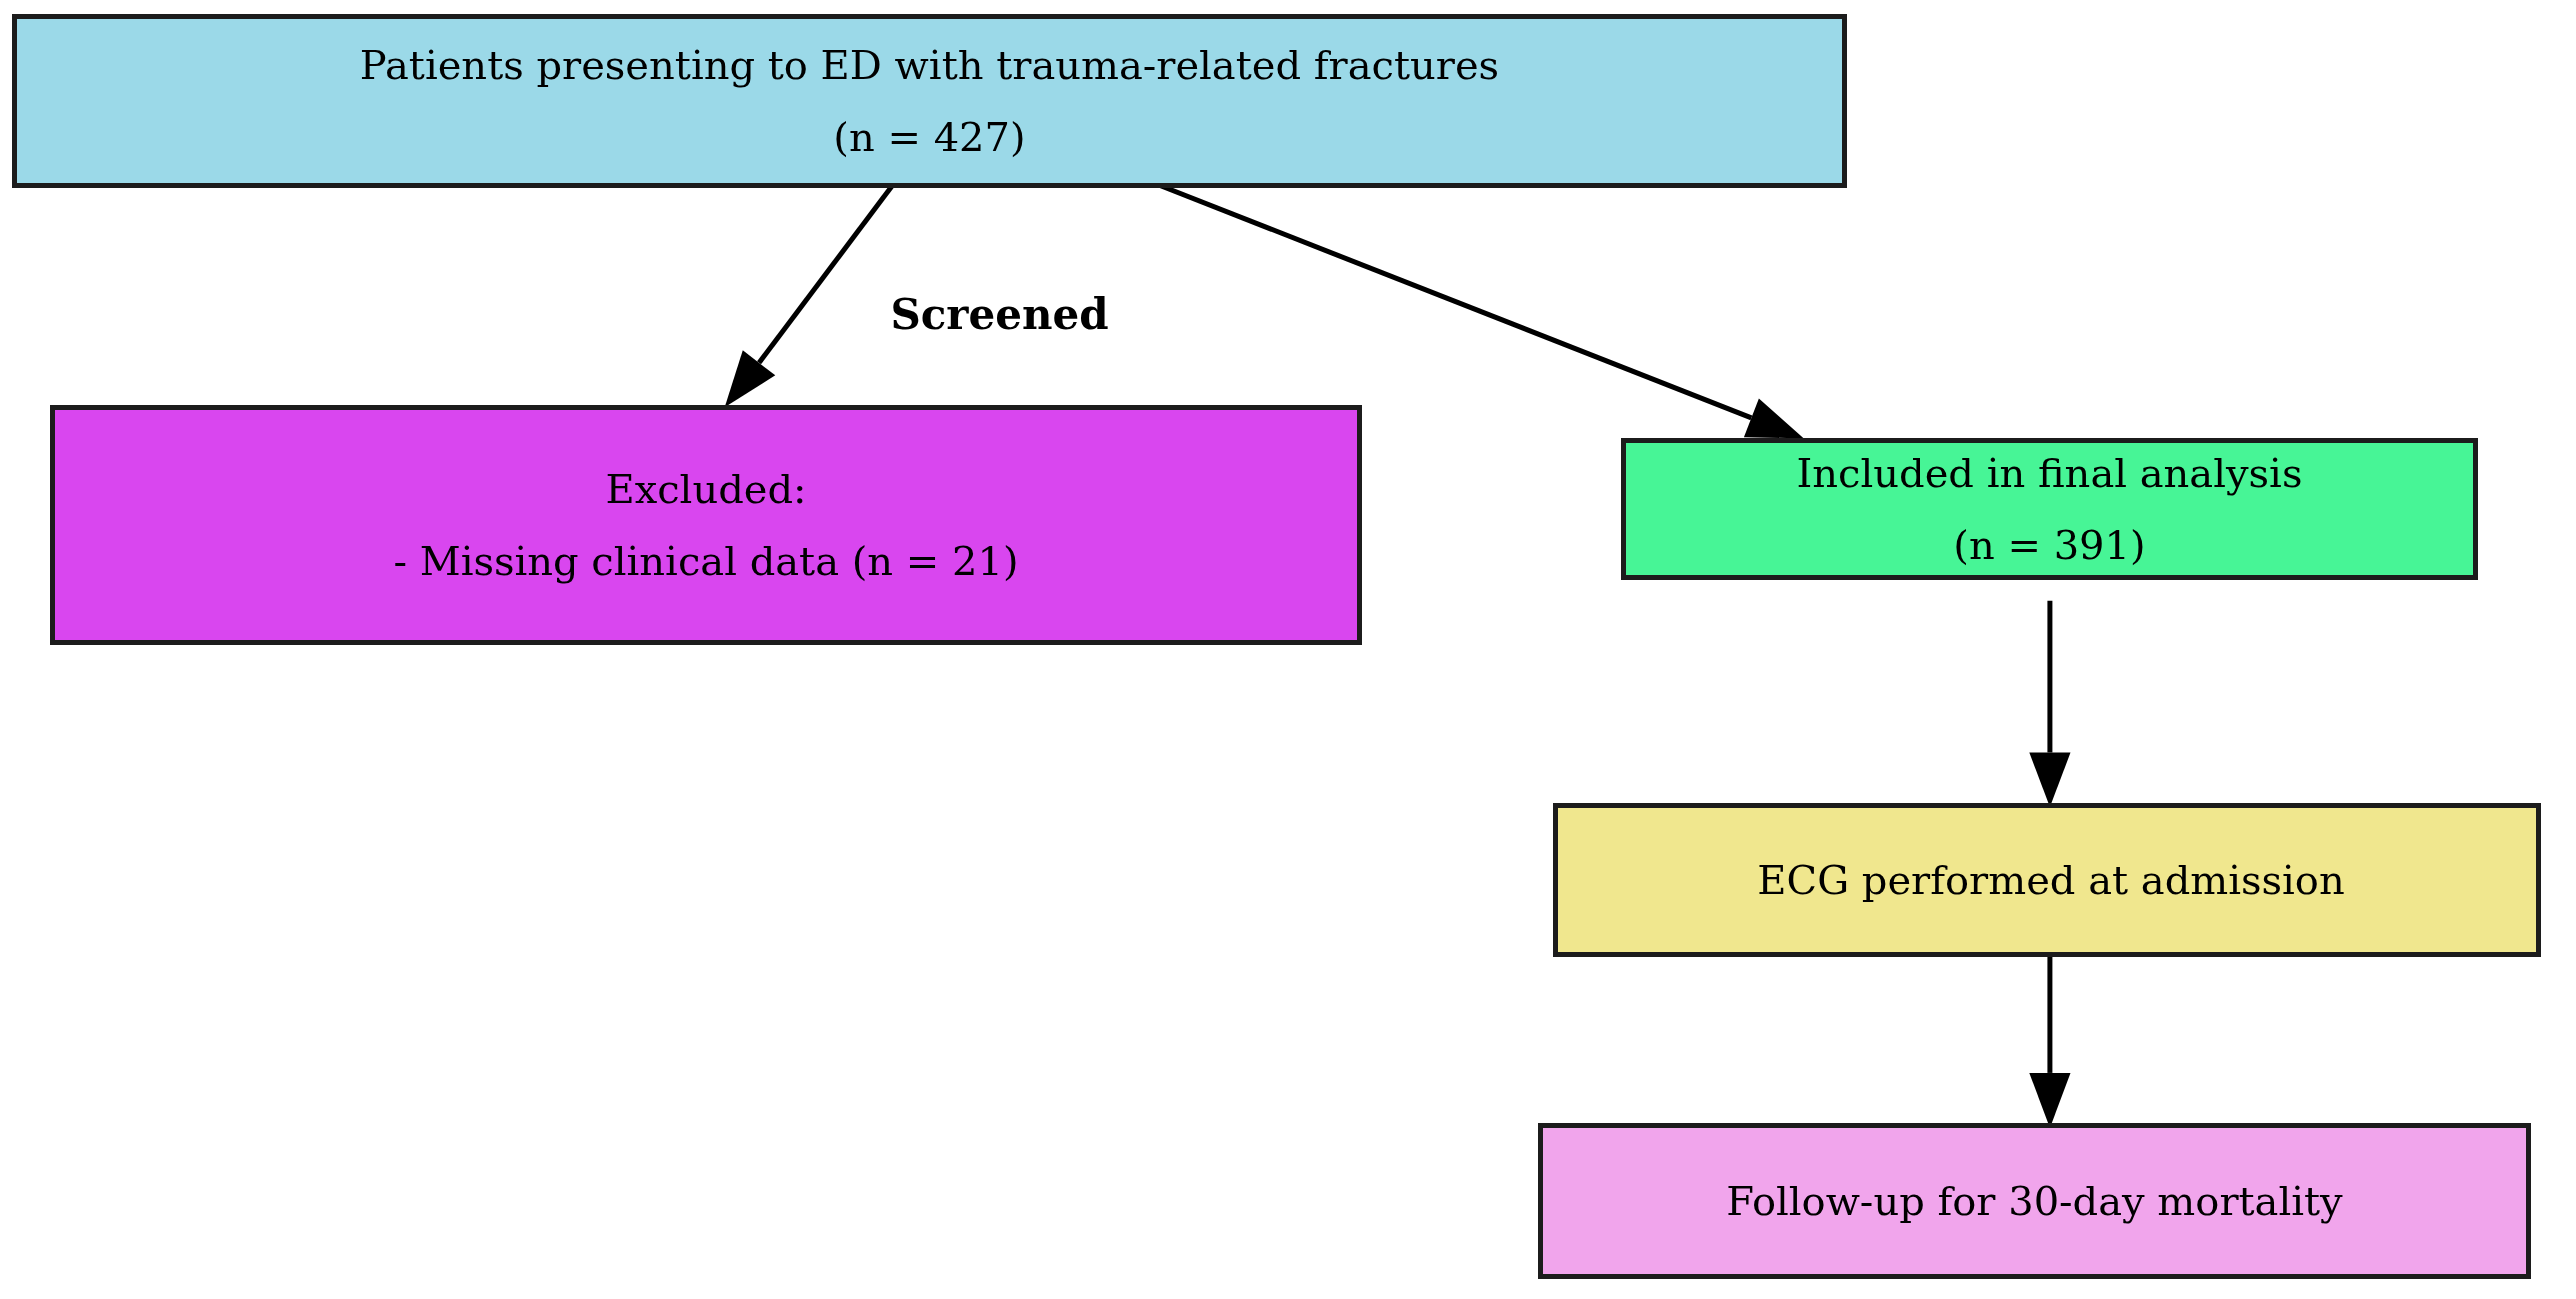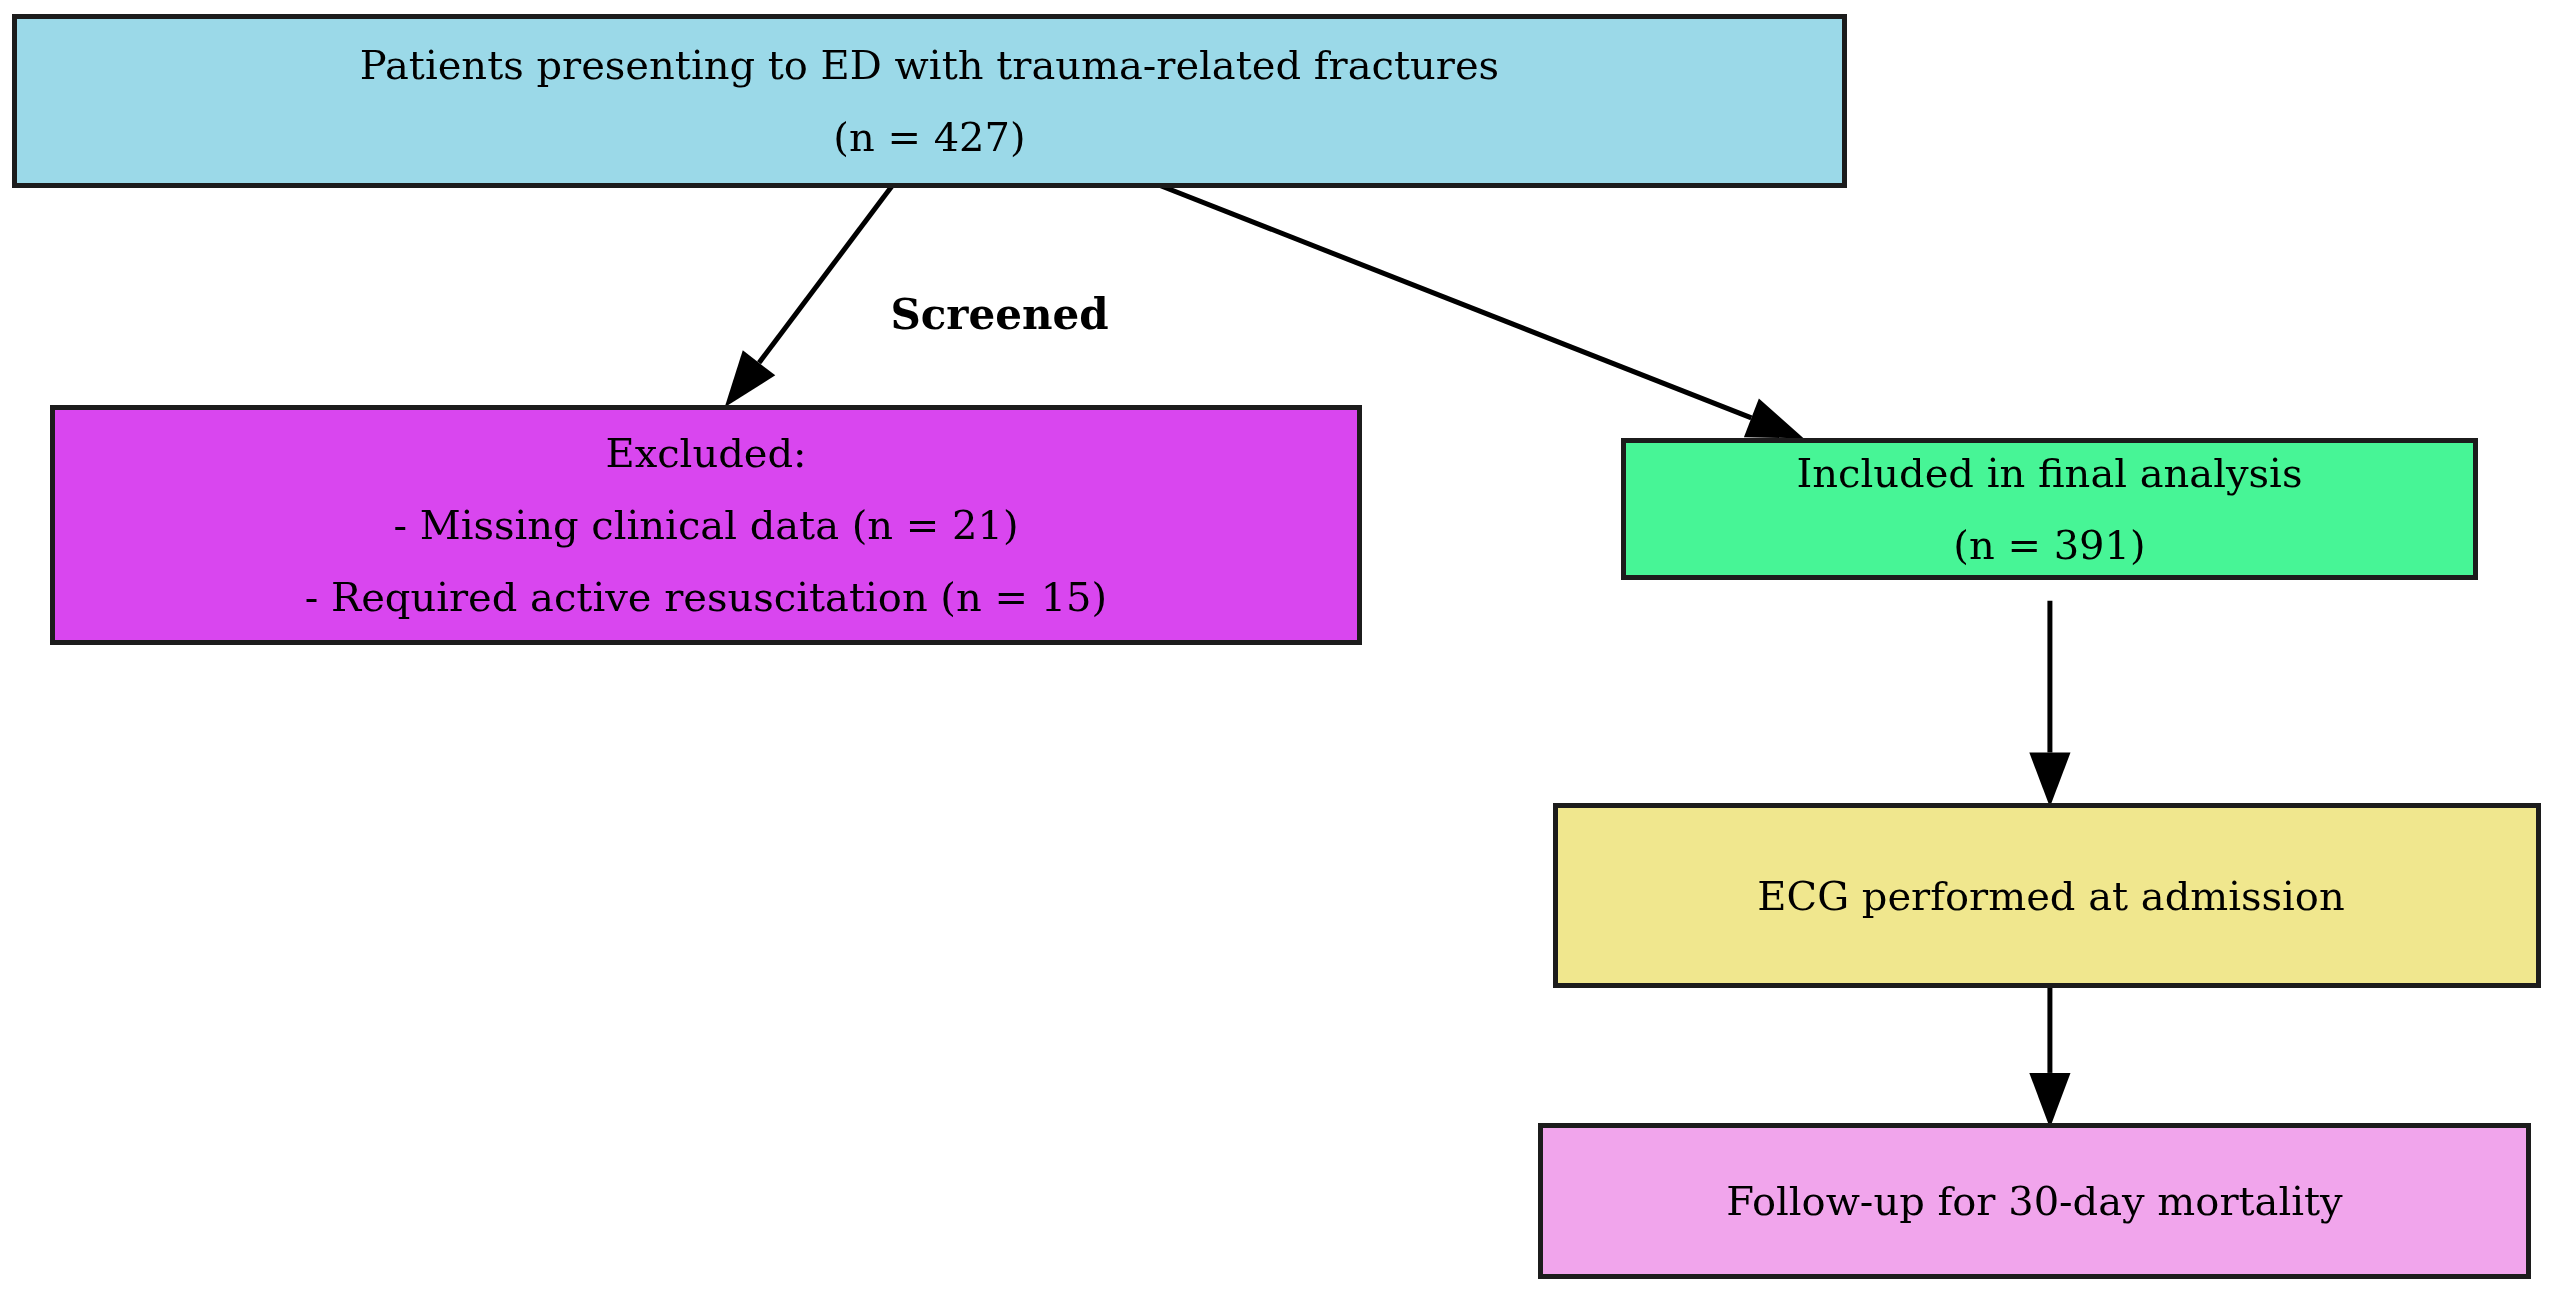--- a/index.html
+++ b/index.html
@@ -25,21 +25,21 @@
     align-items: center;
     justify-content: center;
     text-align: center;
     font-size: 40px;
     line-height: 72px;
     white-space: nowrap;
   }
   .node-source   { left: 12px;   top: 14.4px;   width: 1835px; height: 174px; }
   .node-excluded { left: 50px;   top: 405px;  width: 1312px; height: 240px; }
   .node-included { left: 1621px; top: 438px;  width: 857px; height: 142px; }
-  .node-ecg      { left: 1553px; top: 803px; width: 988px; height: 185px; padding-left: 8px; }
+  .node-ecg      { left: 1553px; top: 803px; width: 988px; height: 154px; padding-left: 8px; }
   .node-followup { left: 1538px; top: 1123px; width: 993px; height: 156px; }
   #edge-layer {
     position: absolute;
     left: 0; top: 0;
     width: 2576px;
     height: 1299px;
   }
   .edge-line { fill: none; stroke-width: 8px; }
   .edge-label {
     position: absolute;
@@ -84,21 +84,20 @@
   <div class="edge-label">Screened</div>
 
   <div class="node node-source" style="background-color: rgb(155, 217, 232);">
     <div>Patients presenting to ED with trauma-related fractures</div>
     <div>(n = 427)</div>
   </div>
 
   <div class="node node-excluded" style="background-color: #d946ef;">
     <div>Excluded:</div>
     <div>- Missing clinical data (n = 21)</div>
-    <div>- Required active resuscitation (n = 15)</div>
   </div>
 
   <div class="node node-included" style="background-color: rgb(71, 245, 150);">
     <div>Included in final analysis</div>
     <div>(n = 391)</div>
   </div>
 
   <div class="node node-ecg" style="background-color: rgb(240, 231, 142);">
     <div>ECG performed at admission</div>
   </div>

